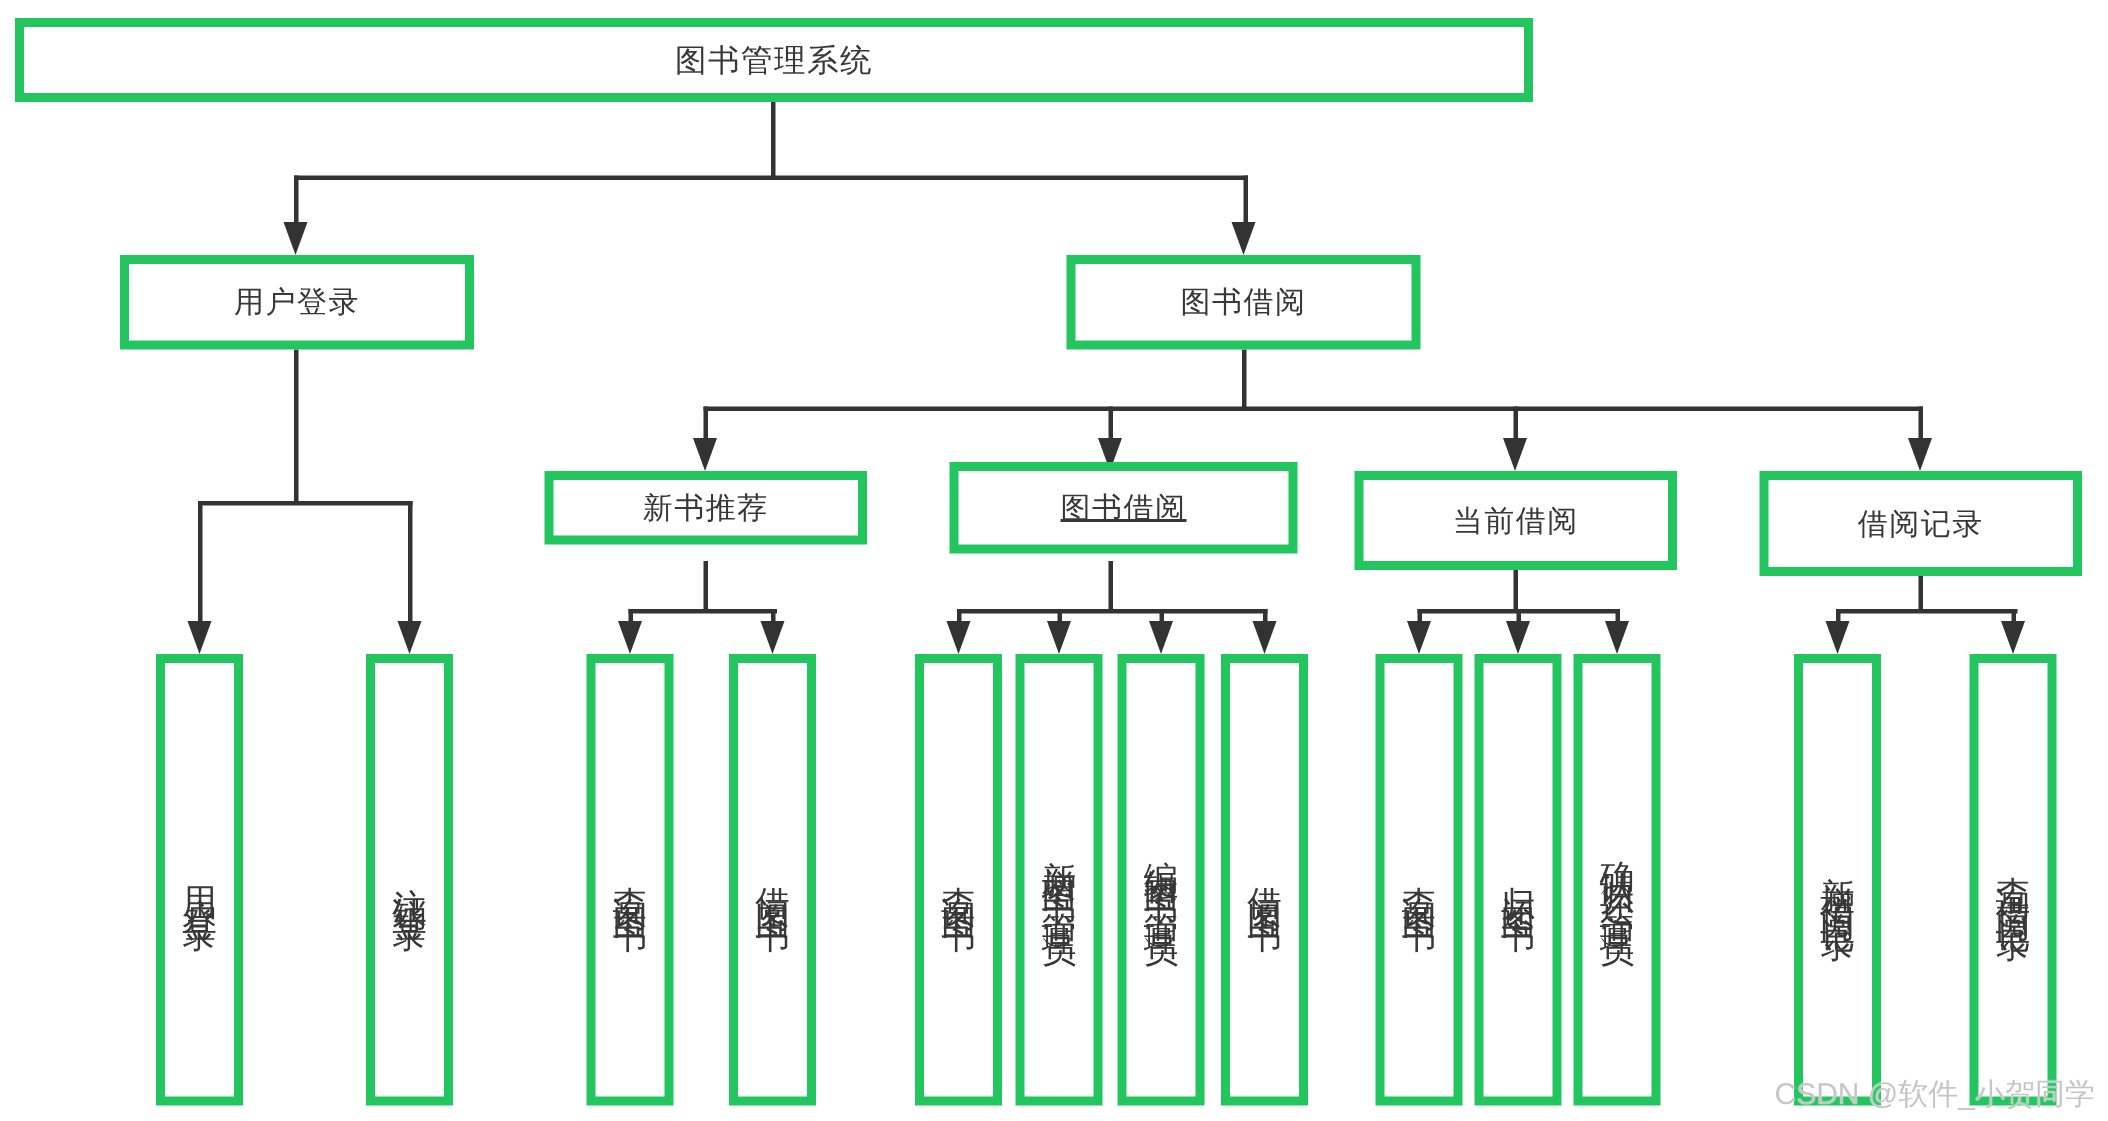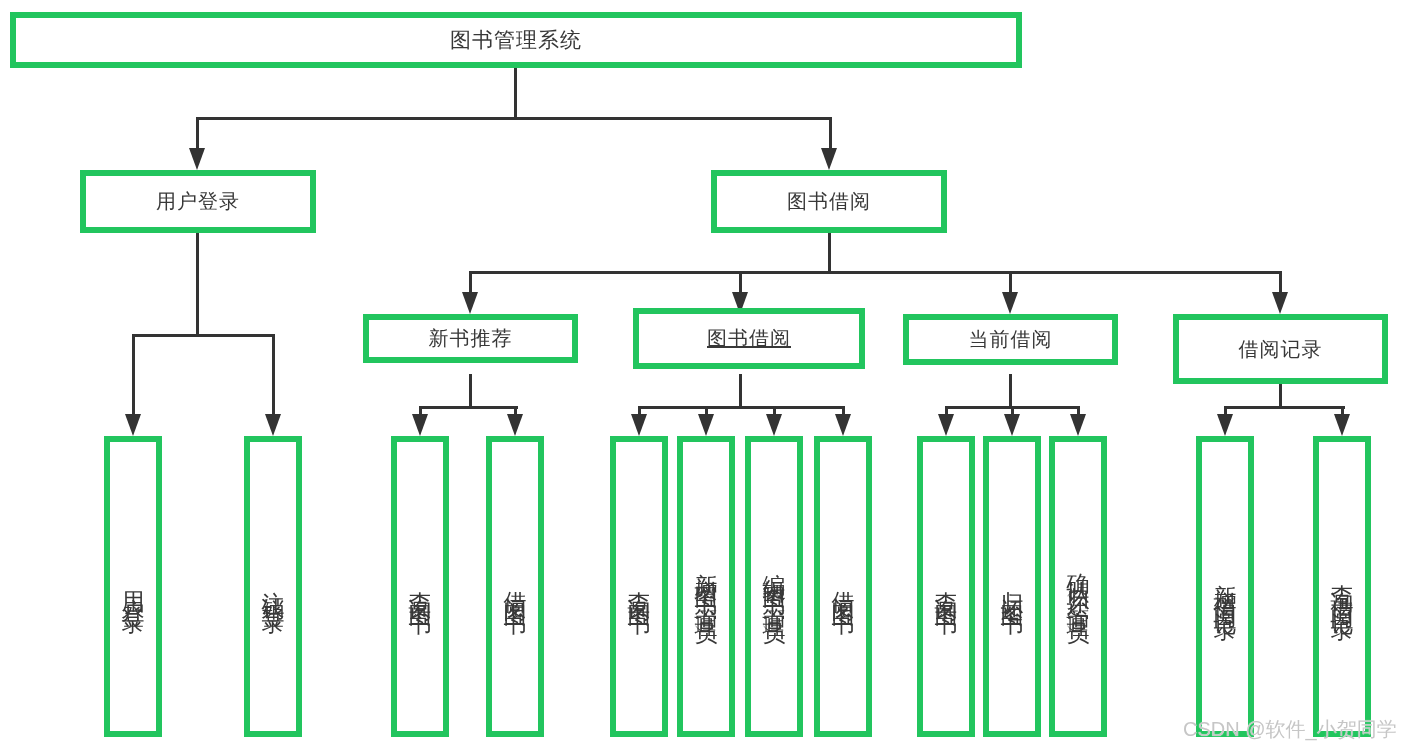--- a/index.html
+++ b/index.html
@@ -134,21 +134,21 @@
   </div>
 
   <div class="box" style="left:363px;top:314px;width:215px;height:49px;">
     <span class="hlabel">新书推荐</span>
   </div>
 
   <div class="box" style="left:633px;top:308px;width:232px;height:61px;text-decoration:underline;">
     <span class="hlabel">图书借阅</span>
   </div>
 
-  <div class="box" style="left:903px;top:314px;width:215px;height:51px;">
+  <div class="box" style="left:903px;top:314px;width:215px;height:66px;">
     <span class="hlabel">当前借阅</span>
   </div>
 
   <div class="box" style="left:1173px;top:314px;width:215px;height:70px;">
     <span class="hlabel">借阅记录</span>
   </div>
 
   <div class="box leaf" style="left:104px;">
     <span class="vtext">用户登录</span>
   </div>

